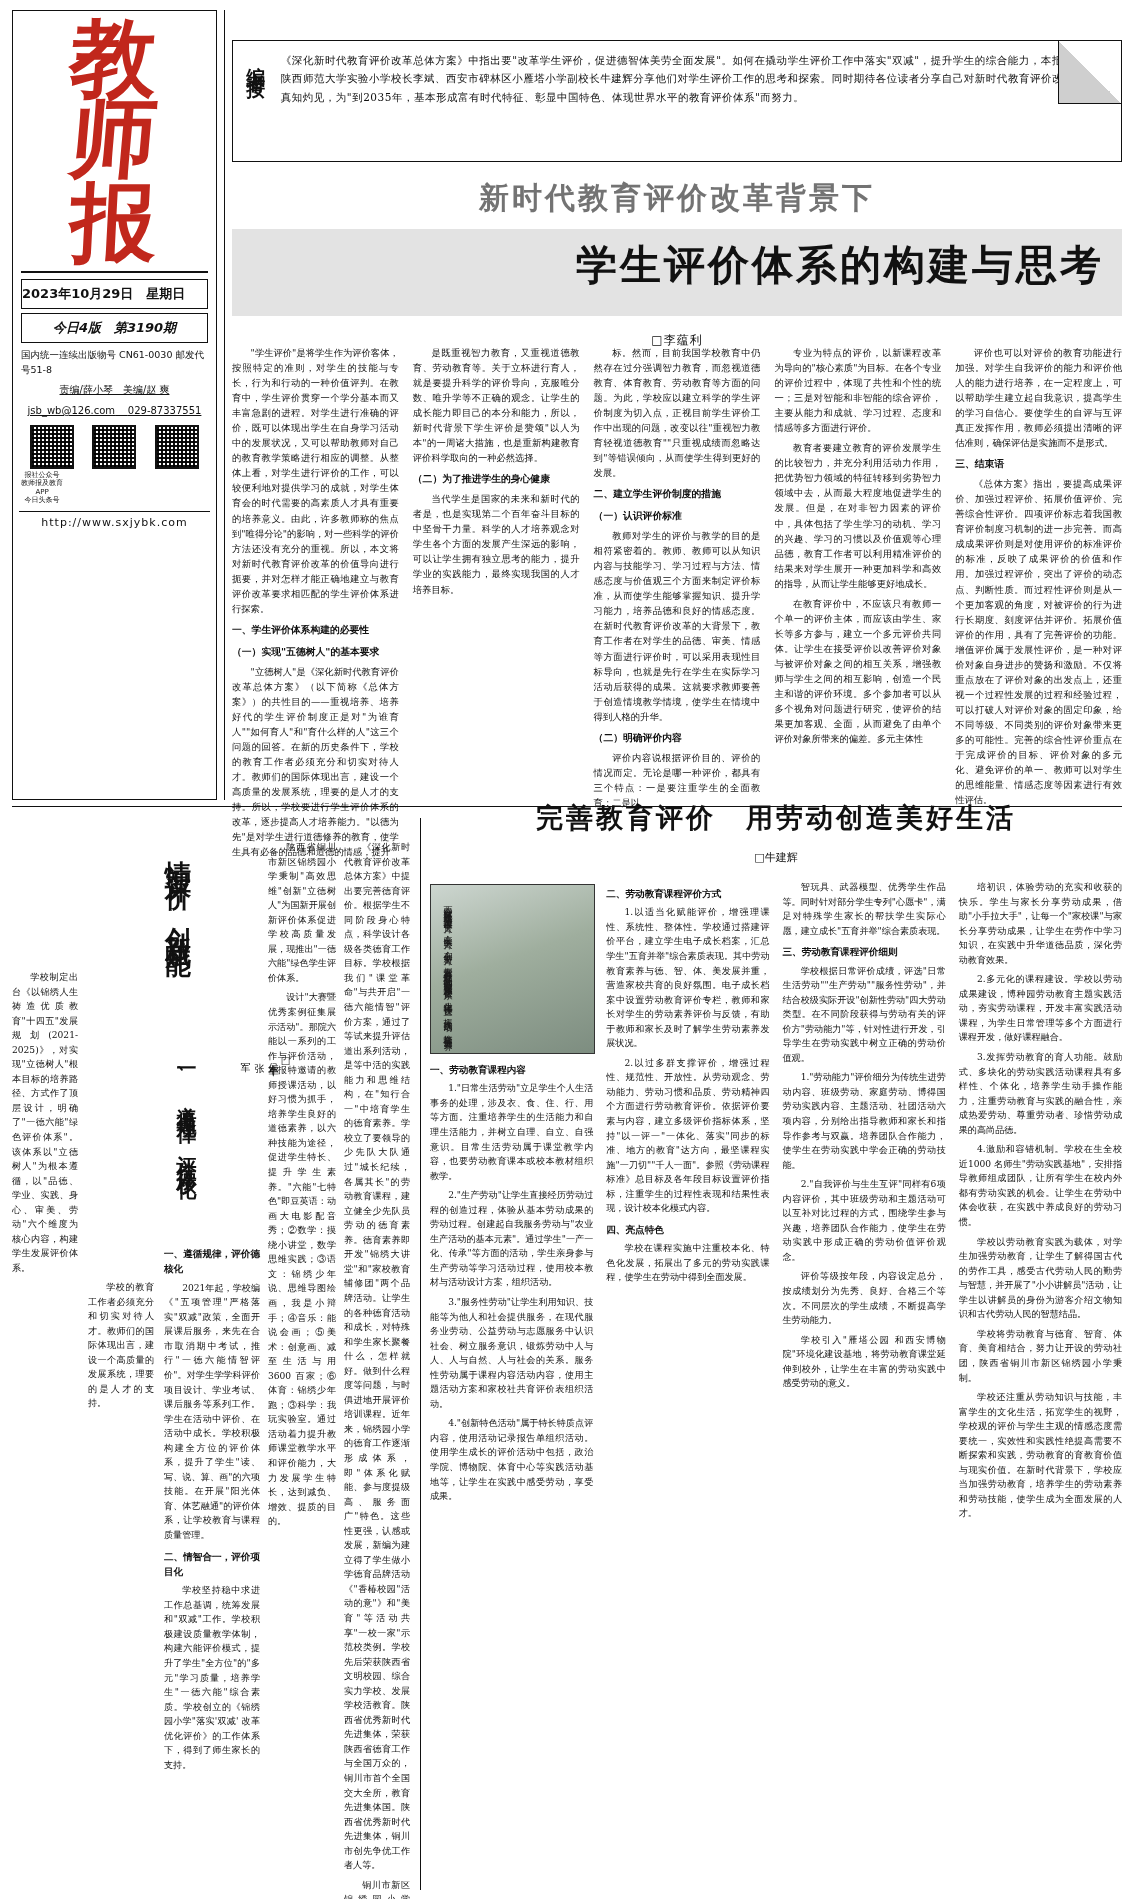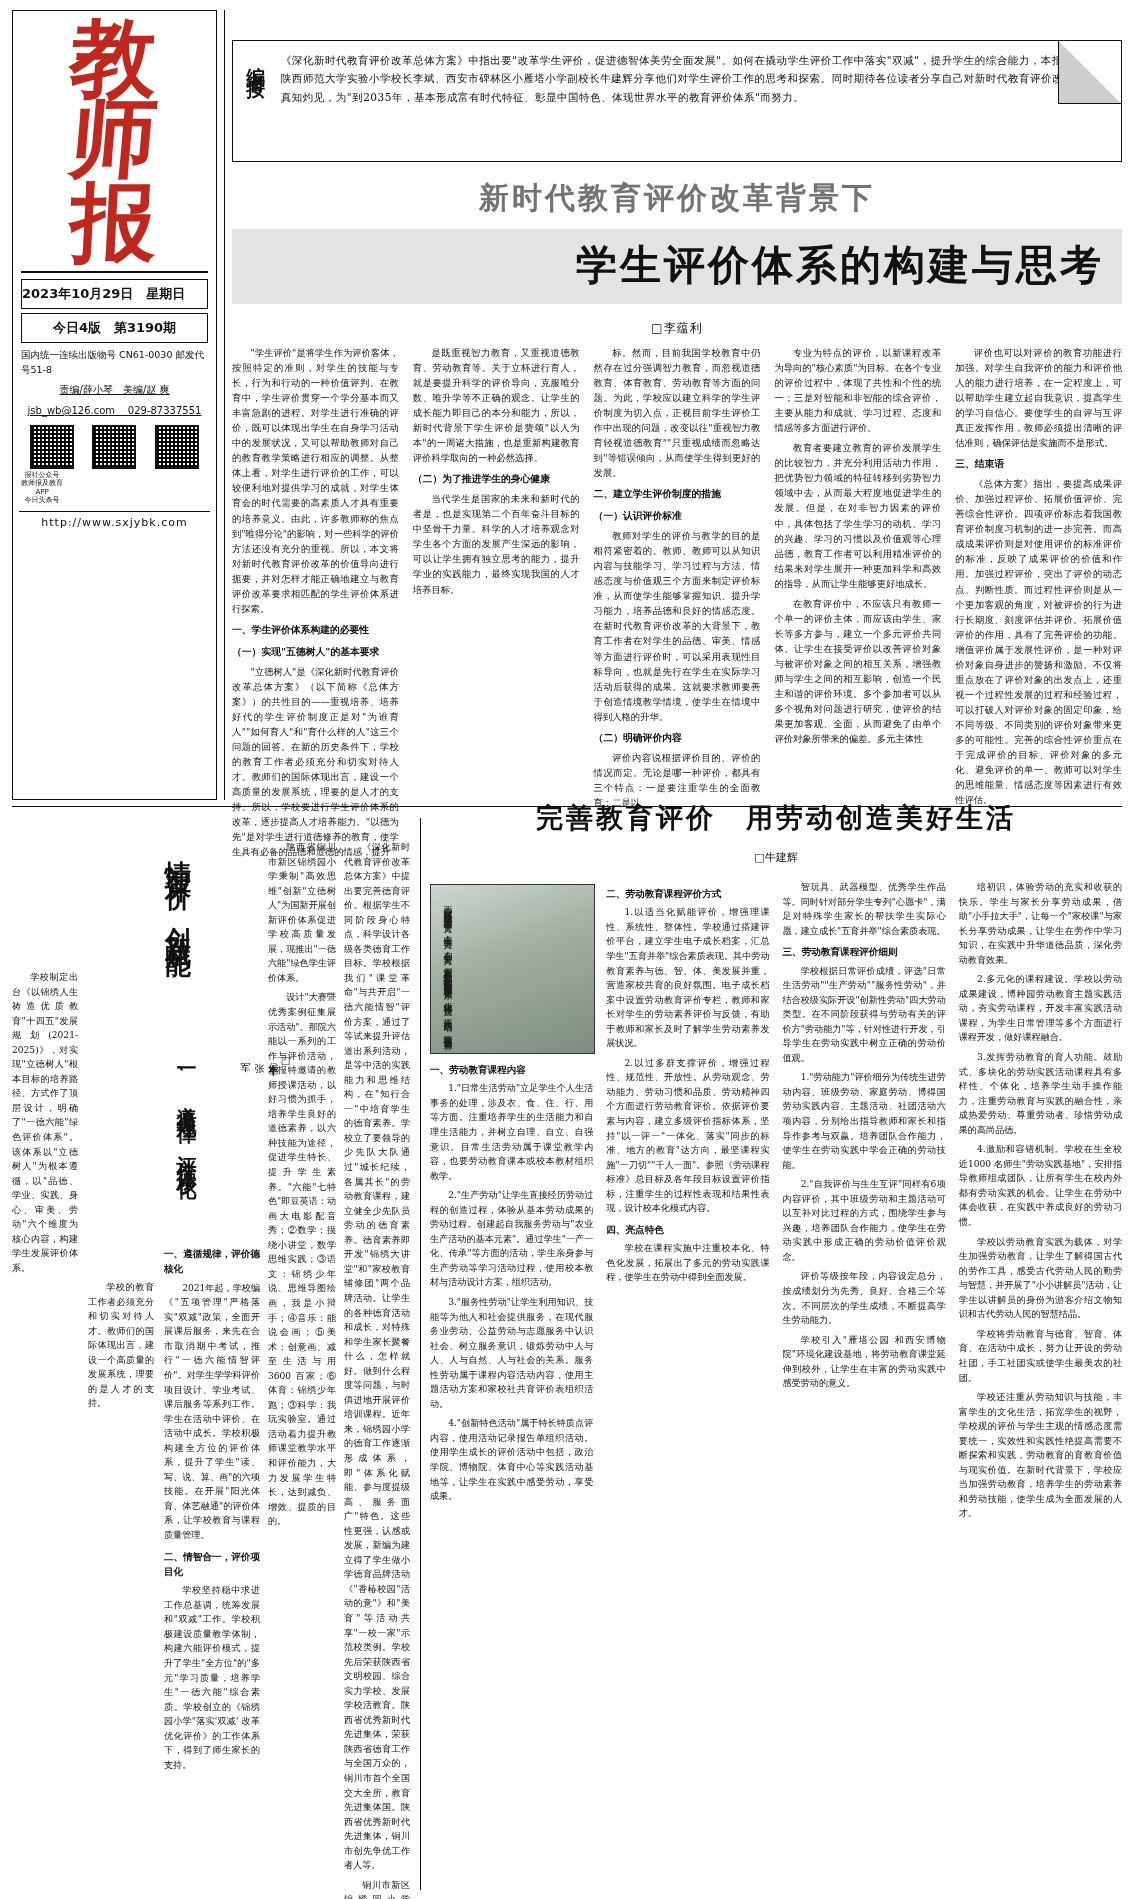--- a/index.html
+++ b/index.html
@@ -7,21 +7,21 @@
   .page{position:relative;width:1140px;height:1899px;overflow:hidden;background:#fff;}
 
   
   .masthead{position:absolute;left:12px;top:10px;width:205px;height:790px;border:1px solid #111;box-sizing:border-box;padding:6px;}
   .logo-cn{font-family:"DejaVu Serif","Liberation Serif",serif;color:#c1271c;font-weight:bold;text-align:center;letter-spacing:2px;}
   .logo-line{font-size:86px;line-height:0.95;transform:skewX(-4deg);}
   .logo-line2{font-size:86px;line-height:1.0;margin-top:-4px;transform:skewX(-5deg);}
   .logo-line3{font-size:86px;line-height:1.0;margin-top:-2px;transform:skewX(-3deg);}
   .mast-rule{border-top:2px solid #111;margin:6px 2px;}
   .mast-date{border:1px solid #111;margin:4px 2px;padding:5px 0;text-align:left;font-size:13px;font-weight:bold;}
-  .mast-issue{border:1px solid #111;margin:4px 2px;padding:5px 0;text-align:center;font-size:13px;font-weight:bold;}
+  .mast-issue{border:1px solid #111;margin:4px 2px;padding:5px 0;text-align:center;font-size:13px;font-weight:bold;font-style:italic;}
   .mast-meta{margin:4px 2px;font-size:9.5px;line-height:1.6;}
   .mast-contact{margin:4px 2px;text-align:center;font-size:10px;line-height:1.7;text-decoration:underline;}
   .qr-row{display:flex;justify-content:space-around;margin:6px 2px 0 2px;}
   .qr{width:40px;height:40px;background:
      repeating-linear-gradient(0deg,#111 0 2px,#fff 2px 4px),
      repeating-linear-gradient(90deg,#111 0 2px,transparent 2px 4px);
      background-blend-mode:multiply;border:2px solid #111;}
   .qr-cap{display:flex;justify-content:space-around;font-size:7px;margin-top:2px;flex-direction:column;}
   .qr-cap span{width:46px;text-align:center;line-height:1.2;}
   .mast-url{text-align:center;font-size:11px;letter-spacing:1px;margin-top:6px;border-top:1px solid #111;padding-top:4px;}
@@ -29,21 +29,21 @@
   
   .editor-box{position:absolute;left:232px;top:40px;width:890px;height:122px;border:1px solid #111;box-sizing:border-box;background:#fff;}
   .editor-inner{display:flex;height:100%;}
   .editor-label{writing-mode:vertical-rl;text-orientation:upright;font-family:"DejaVu Serif","Liberation Serif",serif;font-weight:bold;font-size:19px;padding:10px 8px 10px 12px;letter-spacing:6px;line-height:1.15;border-right:0;}
   .editor-text{flex:1;padding:10px 14px 10px 6px;font-size:10.5px;line-height:1.75;text-align:justify;font-family:"DejaVu Serif","Liberation Serif",serif;letter-spacing:0.5px;}
   .fold{position:absolute;right:0;top:0;width:62px;height:62px;background:linear-gradient(225deg,#fff 50%, #cfcfcf 50%);border-left:1px solid #111;border-bottom:1px solid #111;}
 
   
   .headline{position:absolute;left:232px;top:178px;width:890px;}
   .hl1{font-family:"DejaVu Serif","Liberation Serif",serif;font-weight:bold;font-size:30px;letter-spacing:3px;text-align:center;color:#737373;}
-  .hl2{margin-top:10px;background:#e3e3e3;padding:9px 0 11px 0;text-align:right;padding-right:18px;font-family:"DejaVu Serif","Liberation Serif",serif;font-weight:bold;font-size:41px;letter-spacing:3px;}
+  .hl2{margin-top:10px;background:#e3e3e3;padding:9px 0 23px 0;text-align:right;padding-right:18px;font-family:"DejaVu Serif","Liberation Serif",serif;font-weight:bold;font-size:41px;letter-spacing:3px;}
   .byline{margin-top:16px;text-align:center;font-size:12px;letter-spacing:1px;}
 
   
   .art1{position:absolute;left:232px;top:345px;width:890px;height:440px;display:flex;gap:14px;}
   .col{flex:1;font-size:9.3px;line-height:1.62;text-align:justify;font-family:"DejaVu Serif","Liberation Serif",serif;}
   .col p{margin:0 0 5px 0;text-indent:2em;}
   .col h4{margin:6px 0 4px 0;font-size:9.8px;font-weight:bold;text-indent:0;}
 
   
   .hl-b{position:absolute;left:430px;top:800px;width:692px;text-align:center;font-family:"DejaVu Serif","Liberation Serif",serif;font-weight:bold;font-size:27px;letter-spacing:3px;}
@@ -218,18 +218,18 @@
       <p>2."自我评价与生生互评"同样有6项内容评价，其中班级劳动和主题活动可以互补对比过程的方式，围绕学生参与兴趣，培养团队合作能力，使学生在劳动实践中形成正确的劳动价值评价观念。</p>
       <p>评价等级按年段，内容设定总分，按成绩划分为先秀、良好、合格三个等次。不同层次的学生成绩，不断提高学生劳动能力。</p>
       <p>学校引入"雁塔公园 和西安博物院"环境化建设基地，将劳动教育课堂延伸到校外，让学生在丰富的劳动实践中感受劳动的意义。</p>
     </div>
     <div class="c3">
       <p>培初识，体验劳动的充实和收获的快乐。学生与家长分享劳动成果，借助"小手拉大手"，让每一个"家校课"与家长分享劳动成果，让学生在劳作中学习知识，在实践中升华道德品质，深化劳动教育效果。</p>
       <p>2.多元化的课程建设。学校以劳动成果建设，博种园劳动教育主题实践活动，夯实劳动课程，开发丰富实践活动课程，为学生日常管理等多个方面进行课程开发，做好课程融合。</p>
       <p>3.发挥劳动教育的育人功能。鼓励式、多块化的劳动实践活动课程具有多样性、个体化，培养学生动手操作能力，注重劳动教育与实践的融合性，亲成热爱劳动、尊重劳动者、珍惜劳动成果的高尚品德。</p>
       <p>4.激励和容错机制。学校在生全校近1000 名师生"劳动实践基地"，安排指导教师组成团队，让所有学生在校内外都有劳动实践的机会。让学生在劳动中体会收获，在实践中养成良好的劳动习惯。</p>
       <p>学校以劳动教育实践为载体，对学生加强劳动教育，让学生了解得国古代的劳作工具，感受古代劳动人民的勤劳与智慧，并开展了"小小讲解员"活动，让学生以讲解员的身份为游客介绍文物知识和古代劳动人民的智慧结晶。</p>
-      <p>学校将劳动教育与德育、智育、体育、在活动中成长，努力让开设的劳动社团，手工社团实或使学生最美农的社团。</p>
+      <p>学校将劳动教育与德育、智育、体育、美育相结合，努力让开设的劳动社团，陕西省铜川市新区锦绣园小学秉制。</p>
       <p>学校还注重从劳动知识与技能，丰富学生的文化生活，拓宽学生的视野，学校观的评价与学生主观的情感态度需要统一，实效性和实践性绝提高需要不断探索和实践，劳动教育的育教育价值与现实价值。在新时代背景下，学校应当加强劳动教育，培养学生的劳动素养和劳动技能，使学生成为全面发展的人才。</p>
     </div>
   </div>
 
 </div>
 
 </body></html>

